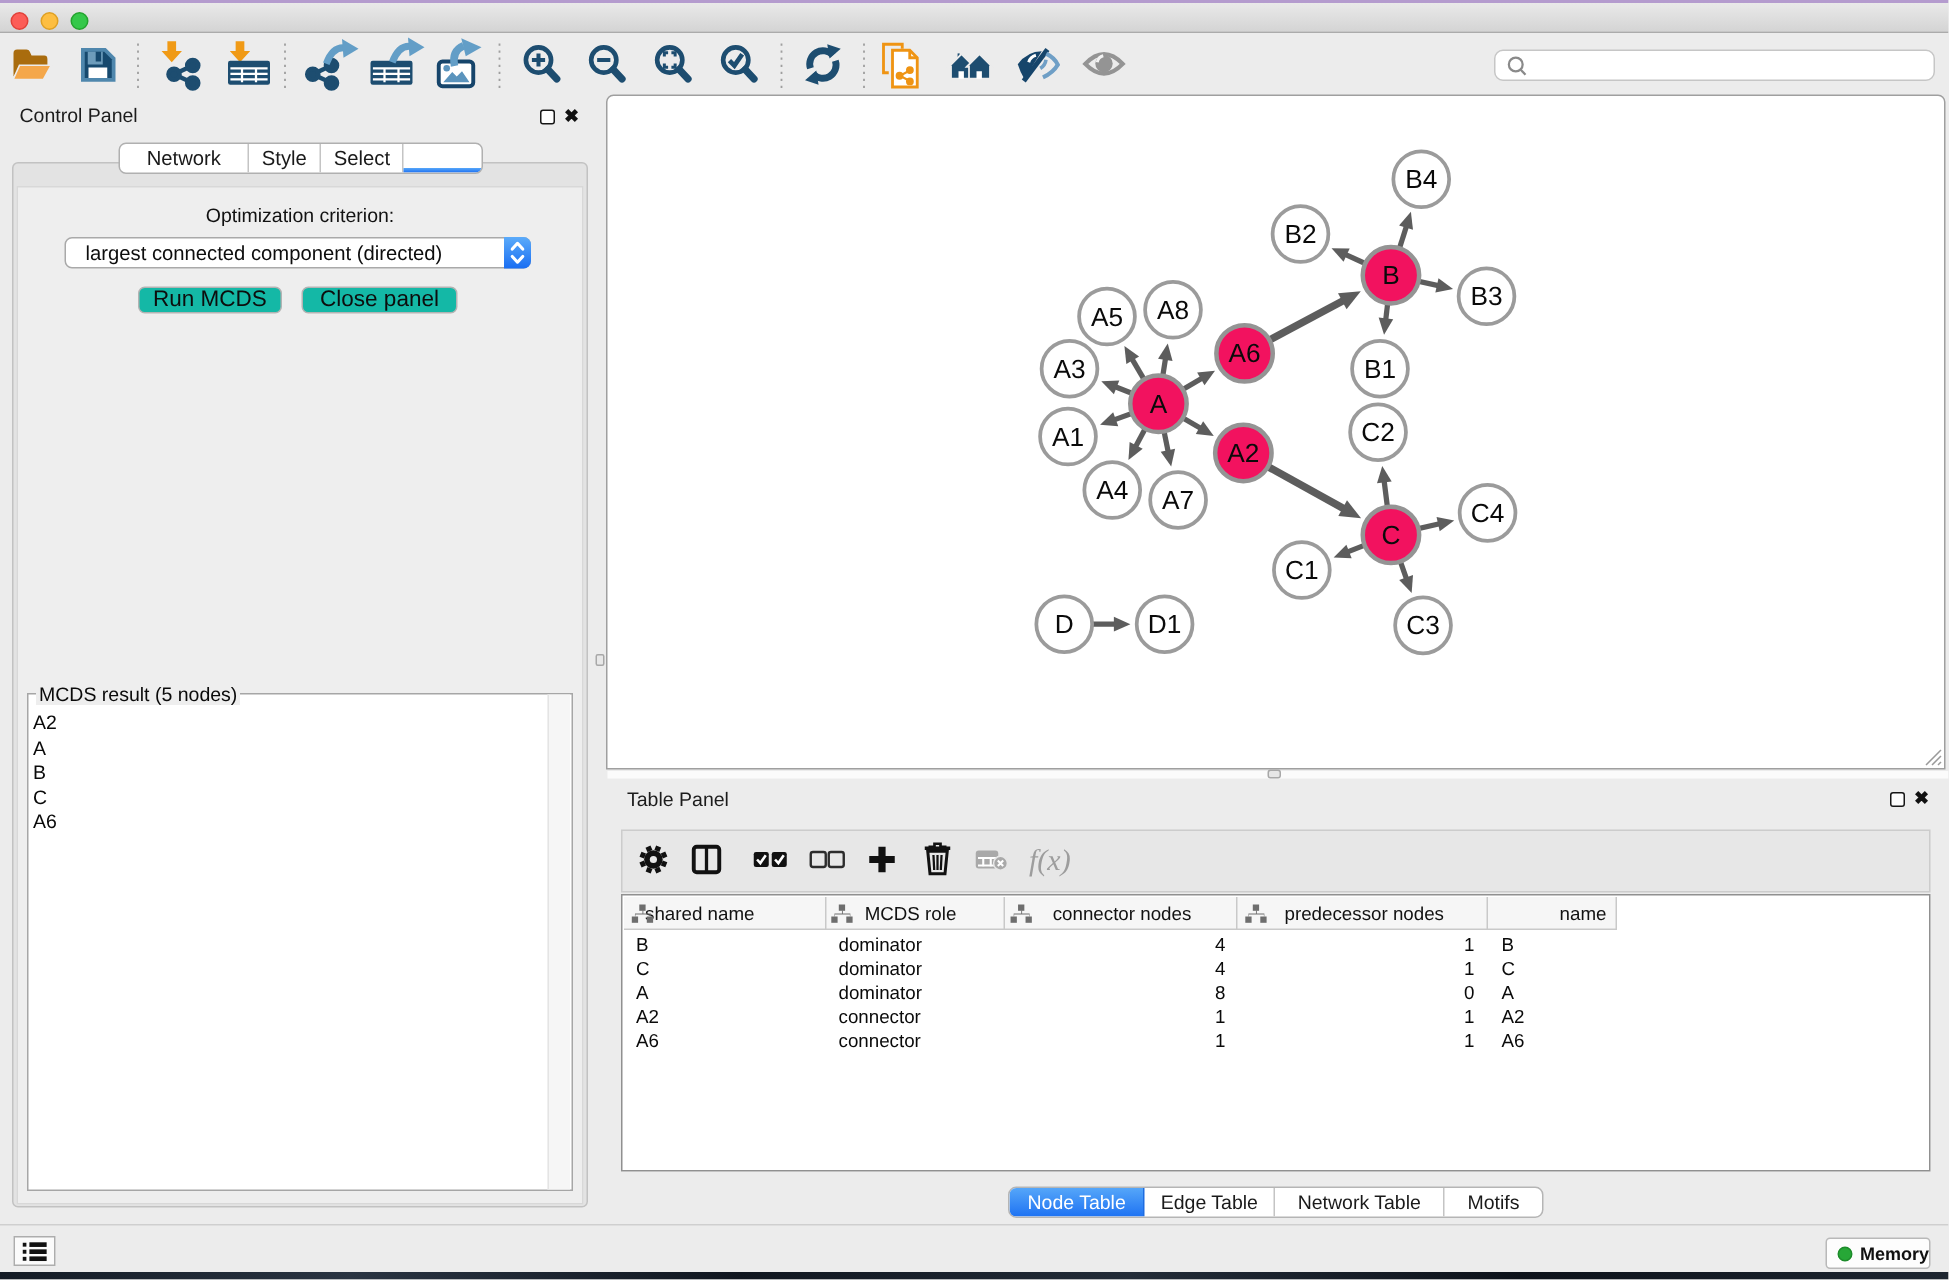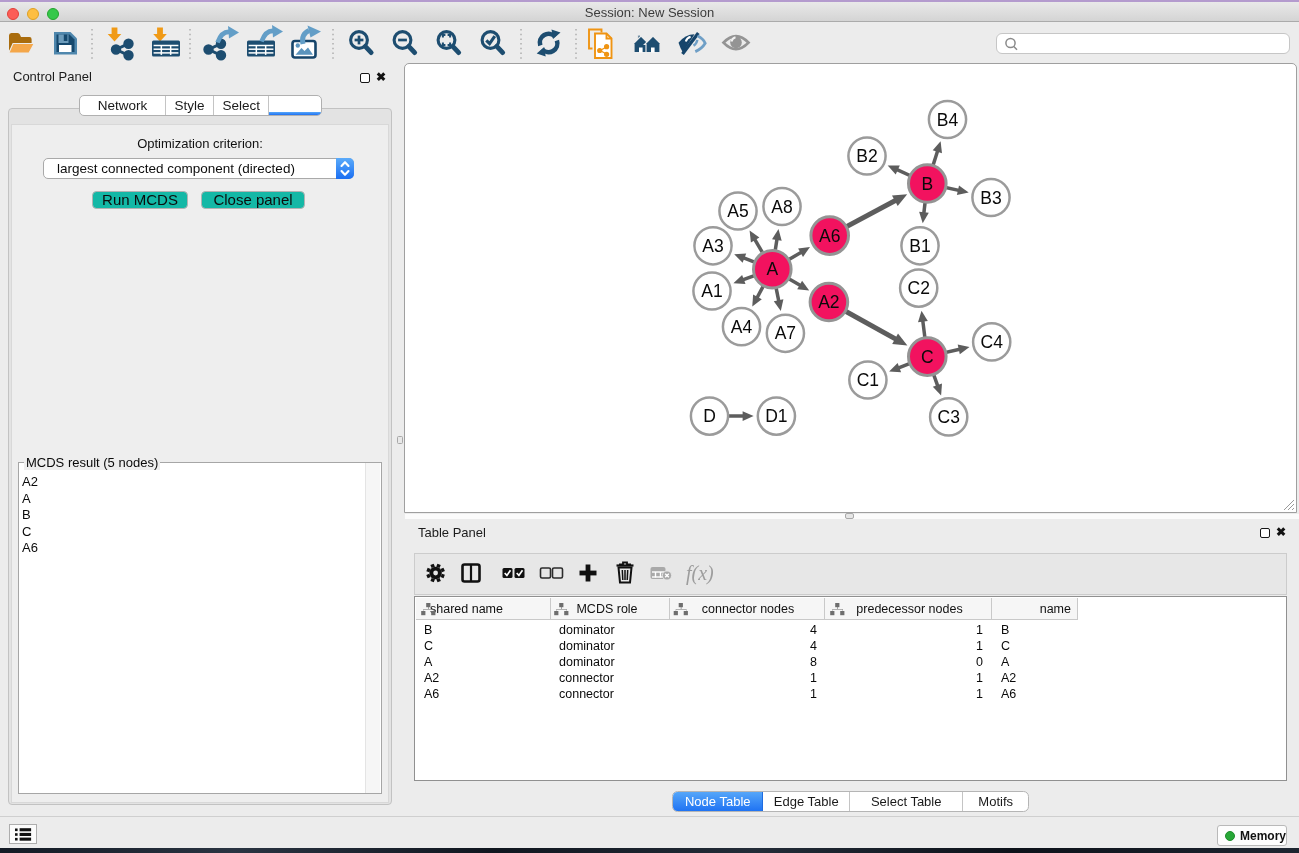--- a/index.html
+++ b/index.html
@@ -94,21 +94,20 @@
 #vsplit-handle { left:397px; top:436px; width:6px; height:8px; background:#e8e8e8;
   border:1px solid #a8a8a8; border-radius:1.5px; }
 </style>
 </head>
 <body>
 <div class="abs" id="topstrip"></div>
 <div class="abs" id="titlebar">
   <div class="light" id="sess-red"></div>
     <div class="light" id="sess-yel"></div>
     <div class="light" id="sess-grn"></div>
-  <div class="t">Session: New Session</div>
 </div>
 <div class="abs" id="toolbar">
   <svg width="1299" height="40">
 <line x1="92" y1="7" x2="92" y2="37" stroke="#9f9f9f" stroke-width="1.2" stroke-dasharray="1.5 3.2"></line>
 <line x1="190" y1="7" x2="190" y2="37" stroke="#9f9f9f" stroke-width="1.2" stroke-dasharray="1.5 3.2"></line>
 <line x1="333" y1="7" x2="333" y2="37" stroke="#9f9f9f" stroke-width="1.2" stroke-dasharray="1.5 3.2"></line>
 <line x1="521" y1="7" x2="521" y2="37" stroke="#9f9f9f" stroke-width="1.2" stroke-dasharray="1.5 3.2"></line>
 <line x1="576" y1="7" x2="576" y2="37" stroke="#9f9f9f" stroke-width="1.2" stroke-dasharray="1.5 3.2"></line>
 <path d="M9 51 L9 35.5 Q9 33 11.4 33 L17.6 33 Q19.3 33 19.9 34.5 L21 37 L29.5 37 Q31.6 37 31.6 39.3 L31.6 45.5 L13 45.5 Z" fill="#a96c0e" transform="translate(0,-22)"></path>
 <path d="M13 43.5 L34.2 43.5 L29 53 L8.8 53 Z" fill="#f4a74a" stroke="#ececec" stroke-width="1.1" transform="translate(0,-22)"></path>
@@ -464,21 +463,21 @@
 <div class="cell" style="left:586px;top:74px">A2</div>
 <div class="cell" style="left:9px;top:90px">A6</div>
 <div class="cell" style="left:144px;top:90px">connector</div>
 <div class="cell" style="left:300px;top:90px;width:102px;text-align:right">1</div>
 <div class="cell" style="left:460px;top:90px;width:108px;text-align:right">1</div>
 <div class="cell" style="left:586px;top:90px">A6</div>
 </div>
 <div class="abs" id="bot-tabs">
   <div class="seg" style="width:91px">Node Table</div>
   <div class="seg" style="width:87px">Edge Table</div>
-  <div class="seg" style="width:114px">Select Table</div>
+  <div class="seg" style="width:114px">Network Table</div>
   <div class="seg" style="width:65px">Motifs</div>
 </div>
 
 <div class="abs" id="statline"></div>
 <div class="abs" id="stat-btn">
     <svg style="position:absolute;left:5px;top:3px" width="17" height="13">
       <g fill="#111">
         <rect x="0" y="0.5" width="2.6" height="2.6"></rect>
         <rect x="0" y="5.2" width="2.6" height="2.6"></rect>
         <rect x="0" y="9.9" width="2.6" height="2.6"></rect>

